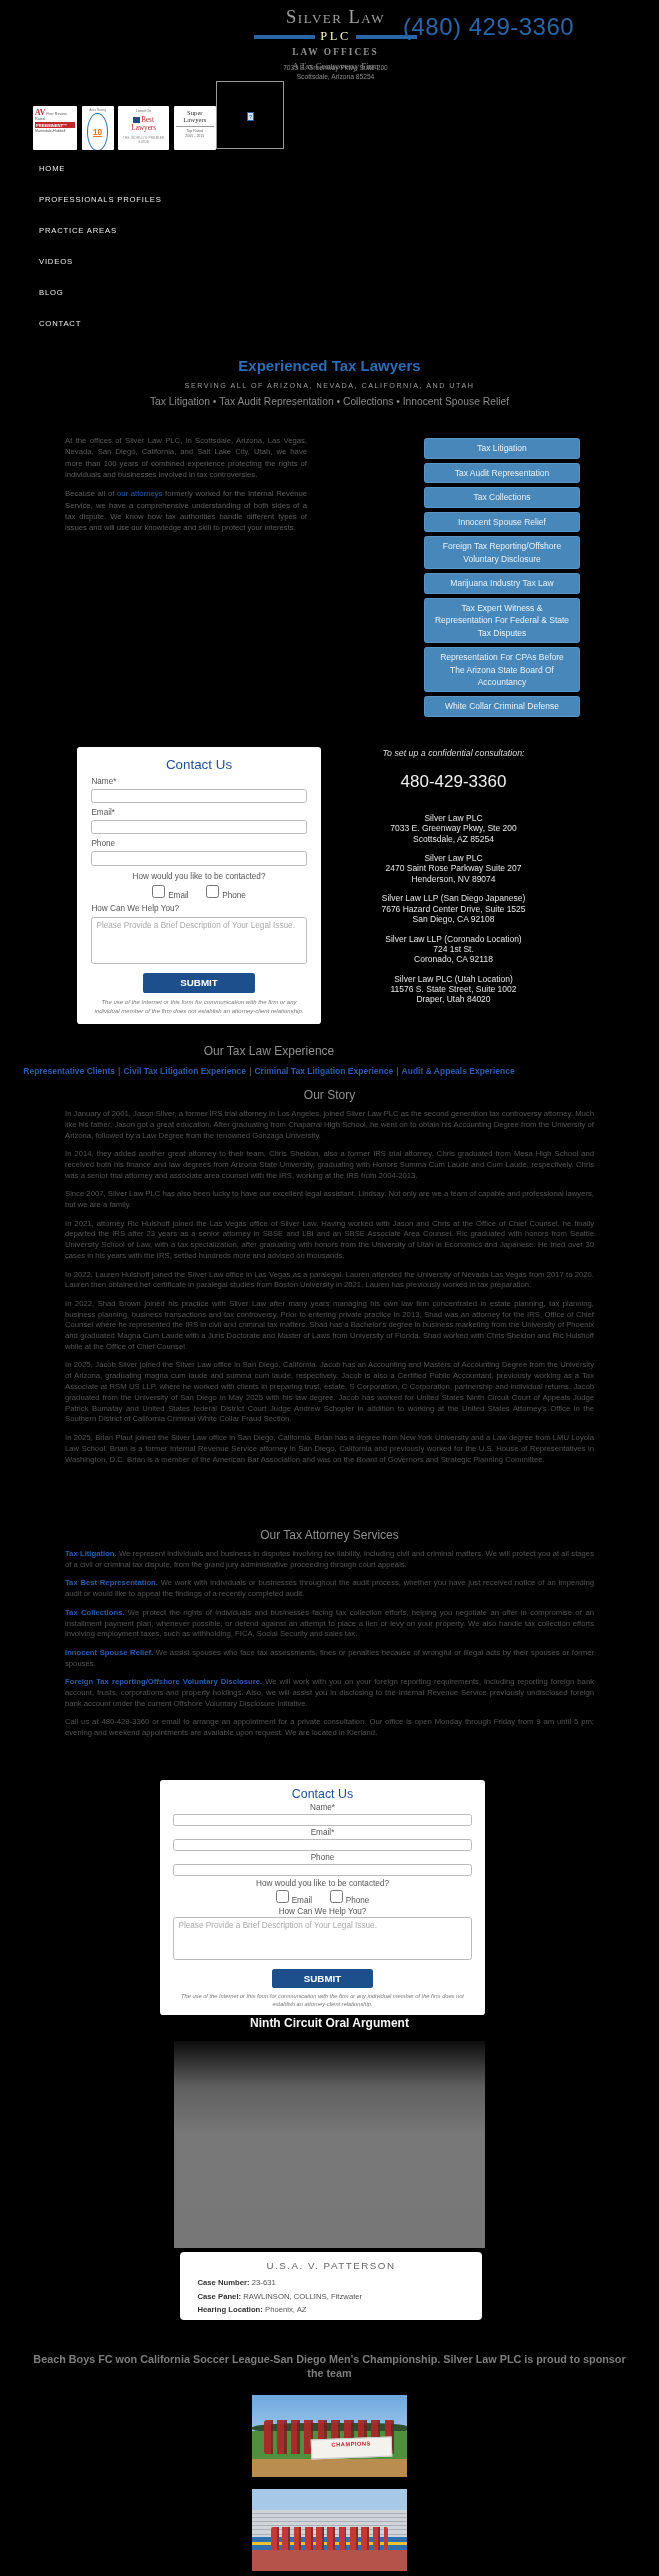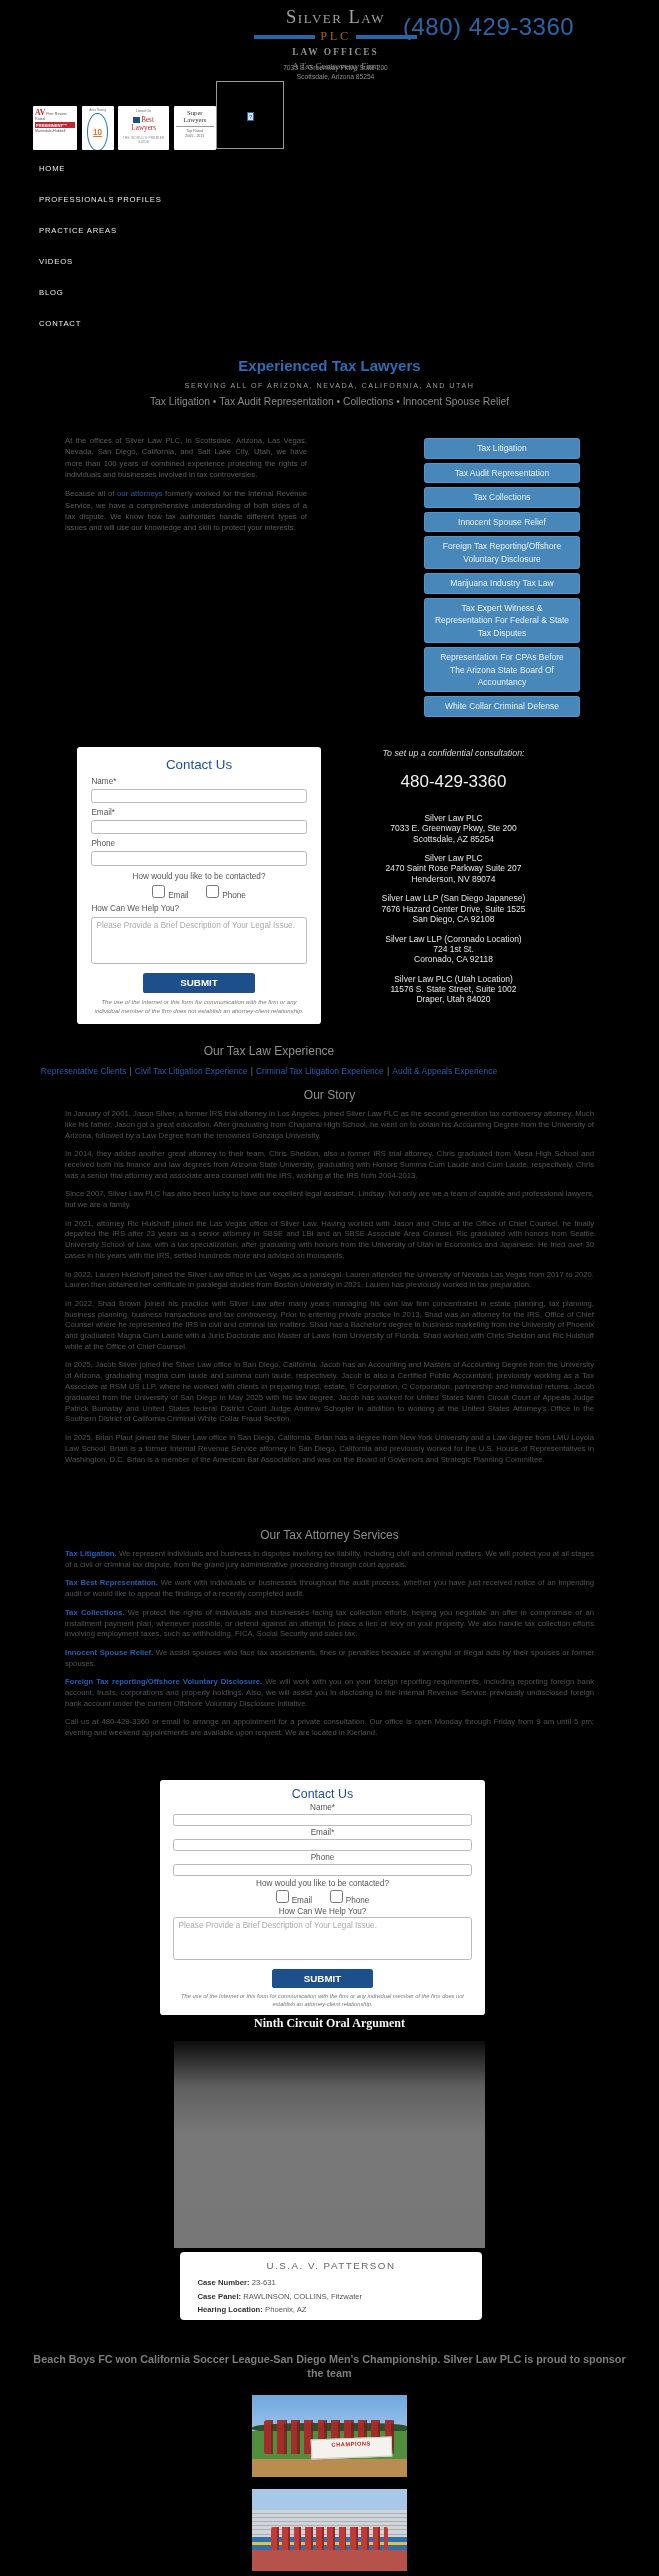--- a/index.html
+++ b/index.html
@@ -6,21 +6,21 @@
   * { box-sizing: border-box; margin: 0; padding: 0; }
   html,body { background:#000; }
   body { width:659px; height:4043px; position:relative; font-family:"Liberation Sans", sans-serif; }
 
   
   .logo-wrap { position:absolute; top:7.2px; left:181px; width:309px; text-align:center;
                color:#9b9b9b; font-family:"Liberation Serif", serif; }
   .logo-main { font-size:18.5px; letter-spacing:1.5px; font-variant:small-caps; color:#a0a0a0; }
   .logo-plc-row { display:flex; align-items:center; justify-content:center; gap:5.2px; margin-top:1px; }
   .plc-line { width:61px; height:4.1px; background:#2a65a8; }
-  .logo-plc { font-size:12.4px; letter-spacing:2.6px; color:#a16207; }
+  .logo-plc { font-size:12.4px; letter-spacing:2.6px; color:#fef9c3; }
   .logo-offices { font-size:9.3px; letter-spacing:2.1px; margin-top:2.6px; color:#8f8f8f; font-weight:bold; }
   .logo-tagline { font-size:8.8px; margin-top:4.6px; color:#8a8a8a; }
   .header-phone { position:absolute; top:13.4px; left:391px; font-size:24px; color:#2a65a8; letter-spacing:0.5px;margin-left:12px; }
   .header-address { position:absolute; top:64px; left:181px; width:309px; text-align:center;
                     color:#8d8d8d; font-size:6.7px; line-height:8.8px; }
 
   .hbadges { position:absolute; top:106px; left:33px; height:44px; display:flex; gap:4.6px; }
   .hbadge { background:#fff; border-radius:1px; overflow:hidden; position:relative; }
   .badge-av { width:44px; height:44px; font-size:3.6px; color:#555; padding:2.1px; }
   .av-red { color:#c1272d; font-weight:bold; font-size:7.7px; font-family:"Liberation Serif",serif; }
@@ -93,32 +93,32 @@
   .consult-intro { font-style:italic; font-size:8.8px; color:#ddd; }
   .consult-phone { font-size:17px; margin-top:14.4px; color:#f0f0f0; }
   .consult-offices { margin-top:20.6px; font-size:8.5px; line-height:10.3px; }
   .consult-offices .off { margin-bottom:9.3px; }
 
   
   .grayhead { color:#8f8f8f; font-size:12px; text-align:center; }
   .exp { position:absolute; top:1044px; left:0; width:538px; text-align:center; }
   .exp-links { margin-top:8.2px; font-size:8.5px; color:#2a5db0; }
   .exp-links span.sep { color:#777; margin:0 3.1px; }
-  .exp-links a { color:#2a5db0; text-decoration:none; cursor:pointer; }
+  .exp-links a { color:#2a5db0; text-decoration:none; cursor:pointer;font-weight:bold; }
   .story { position:absolute; top:1088px; left:65px; width:529px; }
   .story .grayhead { margin-bottom:7.2px; }
   .bodytext { color:#535353; font-size:7.7px; line-height:10.8px; text-align:justify; }
   .story p, .services p { margin-bottom:7.7px; }
   .services { position:absolute; top:1528px; left:65px; width:529px; }
   .services .grayhead { margin-bottom:7.2px; }
   .svc-lead { color:#2a5db0; font-weight:bold; }
 
   
   .ninth-title { position:absolute; top:2016px; left:0; width:659px; text-align:center;
-                 color:#f5f5f5; font-size:12px; font-weight:bold;font-family:Liberation Serif, serif; }
+                 color:#f5f5f5; font-size:12px; font-weight:bold; }
   .video-box { position:absolute; top:2041px; left:174px; width:311px; height:207px;
                background:linear-gradient(#0c0c0c, #5f5f5f 22%, #787878 45%, #777777); cursor:pointer; }
   .case-card { position:absolute; top:2252px; left:180px; width:302px; height:68px; background:#fff;
                border-radius:4.1px; padding:8.2px 17.5px; }
   .case-title { text-align:center; color:#666; font-size:9.8px; letter-spacing:1.5px; }
   .case-row { color:#555; font-size:7.7px; line-height:13.4px; }
   .case-row b { color:#333; }
   .case-rows { margin-top:5.2px; }
 
   

